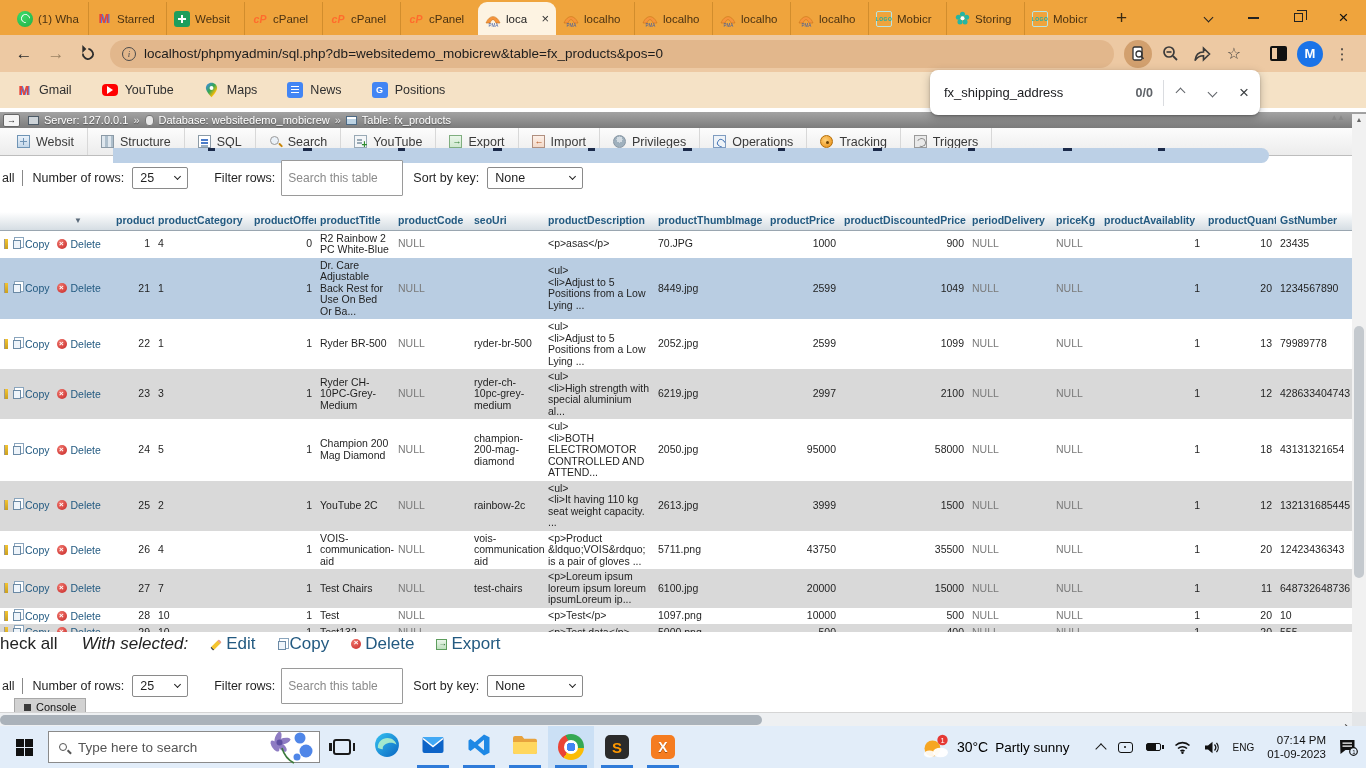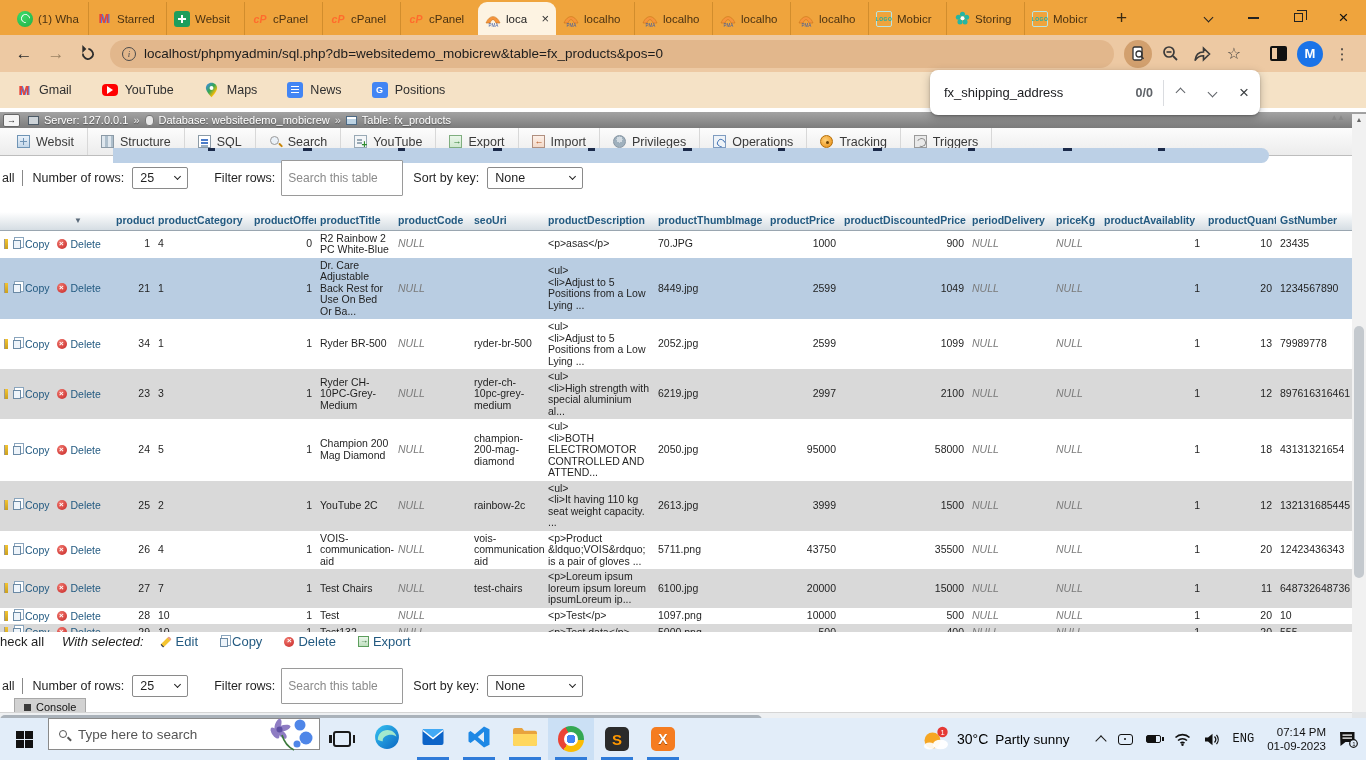--- a/index.html
+++ b/index.html
@@ -81,37 +81,37 @@
   .filterin{width:122px;height:22px;border:1px solid #9a9a9a;border-radius:1px;font-size:12px;padding:17px 6px;margin:0 10px 0 6px;font-family:"Liberation Sans",sans-serif;color:#222;}
   .filterin::placeholder{color:#8a8a8a;}
 
   .tablewrap{position:absolute;top:104px;left:0;width:1352px;max-height:420px;overflow:hidden;}
   table.grid{border-collapse:collapse;table-layout:fixed;width:1352px;font-size:10.5px;line-height:11.5px;color:#1f1f1f;}
   table.grid th{background:linear-gradient(#ffffff,#d5dde3);border-bottom:1px solid #9aa6b0;color:#235a81;font-weight:bold;text-align:left;padding:3px 4px;height:15px;white-space:nowrap;overflow:hidden;}
   table.grid td{padding:2px 4px;vertical-align:middle;overflow:hidden;}
   tr.alt td{background:#d9d9d9;}
   tr.sel td{background:#B9CDE2;}
   td.r{text-align:right;}
-  td.nul{font-style:italic;color:#7a7a7a;}
+  td.nul{color:#7a7a7a;}
   td.pre{white-space:pre-line;}
   .sortarrow{color:#5a6a7a;font-size:8px;float:right;margin-right:26px;}
   .actcell{white-space:nowrap;color:#235a81;}
   .actcell .lbl{margin-right:7px;}
   .ai{display:inline-block;vertical-align:-1px;}
   .ai-sliver{width:4px;height:10px;background:linear-gradient(#f4c430,#caa020);margin-right:5px;border-left:1px solid #999;}
   .ai-copy{width:8px;height:9px;border:1px solid #6b8aa5;background:#eef4fa;box-shadow:2px -2px 0 #fff,2px -2px 0 1px #8aa5bd;margin:2px 4px 0 0;}
   .ai-delete{width:10px;height:10px;border-radius:50%;background:radial-gradient(circle at 35% 30%,#f0756b,#c62828);position:relative;margin-right:4px;}
   .ai-delete::after{content:"\00d7";color:#fff;font-size:8px;font-weight:bold;position:absolute;left:2.6px;top:-1px;}
   .ai-edit{width:12px;height:11px;position:relative;margin-right:4px;}
   .ai-edit::after{content:"";position:absolute;left:0;top:4px;width:12px;height:4px;border-radius:1px;
     background:linear-gradient(90deg,#555 0 12%,#f4c430 12% 82%,#e8a188 82%);transform:rotate(-45deg);}
   .ai-export{width:11px;height:11px;background:linear-gradient(#eaf6ea,#bfe0bf);border:1px solid #5d9e5d;position:relative;margin-right:4px;}
   .ai-export::after{content:"\2192";position:absolute;font-size:8px;color:#1b5e20;left:1px;top:-1px;}
 
-  .checkrow{position:absolute;top:526px;left:0;display:flex;align-items:flex-start;font-size:13px;color:#222;gap:0;}
+  .checkrow{position:absolute;top:526px;left:0;display:flex;align-items:flex-start;font-size:17px;color:#222;gap:6px;}
   .checkrow .ws{font-style:italic;margin:0 16px 0 18px;}
   .pmalink{color:#235a81;display:inline-flex;align-items:center;margin-right:22px;}
 
   .consoletab{position:absolute;top:590px;left:14px;height:17px;background:#d2d2d2;border:1px solid #a8a8a8;border-bottom:none;display:flex;align-items:center;gap:5px;padding:0 9px;font-size:11px;color:#111;}
   .consq{width:7px;height:7px;background:#3a3a3a;}
 
   .hscroll{position:absolute;top:604px;left:0;width:1352px;height:14px;background:#eef0f2;border-top:1px solid #d5d5d5;}
   .hthumb{position:absolute;left:0;top:2px;width:762px;height:10px;background:#aab2ba;border-radius:5px;}
   .harrow{position:absolute;right:4px;top:3px;}
   .harrow .chev{width:5px;height:5px;border-color:#444;transform:rotate(-45deg);}
@@ -161,21 +161,21 @@
   .ti-import::after{content:"\2190";color:#b3541e;font-size:9px;position:absolute;left:2px;top:0;}
   .ti-privileges{border-radius:50%;background:radial-gradient(circle at 50% 32%,#d2dbe2 0 32%,#9fb0bd 33%);border:1px solid #8796a3;}
   .ti-operations{background:#eef3f8;border:1px solid #7f9cc0;}
   .ti-operations::after{content:"";position:absolute;left:2.5px;top:2.5px;width:6px;height:6px;border:1.7px solid #4b79b7;border-radius:50%;border-right-color:transparent;transform:rotate(35deg);}
   .ti-tracking{border-radius:50%;background:radial-gradient(circle at 40% 38%,#ffd27a,#e8890c);border:1px solid #b46e08;}
   .ti-tracking::after{content:"";position:absolute;left:5px;top:5px;width:3px;height:3px;background:#6d4204;border-radius:50%;}
   .ti-triggers{background:#e9e9e9;border:1px solid #9a9a9a;}
   .ti-triggers::after{content:"";position:absolute;left:2px;top:2px;width:7px;height:7px;border:1.6px solid #8a8a8a;border-radius:50%;border-left-color:transparent;transform:rotate(-20deg);}
 
   
-  .taskbar{position:absolute;bottom:8px;left:0;right:0;height:42px;background:#E2EDF9;display:flex;align-items:flex-start;}
+  .taskbar{position:absolute;bottom:0;left:0;right:0;height:42px;background:#E2EDF9;display:flex;align-items:center;}
   .tb-startcell{width:48px;height:42px;display:flex;align-items:center;justify-content:center;}
   .tb-start{width:17px;height:17px;display:grid;grid-template-columns:8px 8px;grid-template-rows:8px 8px;gap:1.5px;}
   .tb-start i{background:#111;}
   .tb-search{width:272px;height:32px;background:#fff;border:1px solid #8a8a8a;display:flex;align-items:center;padding:0 2px 0 10px;gap:9px;}
   .tb-search input{border:none;outline:none;flex:1;font-size:13.5px;color:#444;font-family:"Liberation Sans",sans-serif;background:transparent;min-width:0;}
   .tb-search input::placeholder{color:#555;}
   .mag{width:8px;height:8px;border:1.6px solid #555;border-radius:50%;position:relative;flex:0 0 auto;}
   .mag::after{content:"";position:absolute;left:7px;top:7px;width:5px;height:1.6px;background:#555;transform:rotate(45deg);}
   .tb-taskviewcell{width:44px;height:42px;display:flex;align-items:center;justify-content:center;}
   .tb-taskview{width:18px;height:16px;border:2px solid #1a1a1a;border-radius:3px;position:relative;}
@@ -192,21 +192,21 @@
   .tb-xampp::after{content:"X";color:#fff;font-weight:bold;font-size:14px;text-shadow:0 1px 0 #a34d08;}
   .tray{margin-left:auto;display:flex;align-items:center;gap:13px;padding-right:8px;height:42px;}
   .weather{display:flex;align-items:center;gap:7px;}
   .wtemp{font-size:14px;color:#000;}
   .wcond{font-size:13.5px;color:#000;margin-right:14px;}
   .tr-chev{width:8px;height:8px;border-right:1.7px solid #1a1a1a;border-bottom:1.7px solid #1a1a1a;transform:rotate(-135deg);margin-top:4px;}
   .tr-cast{width:15px;height:11px;border:1.6px solid #111;border-radius:3px;position:relative;}
   .tr-cast::after{content:"";position:absolute;left:5px;top:3px;width:2.5px;height:2.5px;background:#111;border-radius:50%;}
   .tr-batt{width:15px;height:8px;border:1.4px solid #111;border-radius:2px;position:relative;background:linear-gradient(90deg,#111 0 68%,transparent 68%);}
   .tr-batt::after{content:"";position:absolute;right:-4px;top:1px;width:2px;height:3.5px;background:#111;}
-  .eng{font-size:12px;color:#111;font-family:Liberation Mono, monospace;}
+  .eng{font-size:10px;color:#111;}
   .clock{font-size:11.5px;color:#111;text-align:right;line-height:14px;}
 </style>
 </head>
 <body>
 
 <div id="screen">
 
   <div class="tabbar">
     <div id="tabs">
         <div class="tab">
@@ -573,21 +573,21 @@
               <td class="r">2599</td>
               <td class="r">1049</td>
               <td class=" nul">NULL</td>
               <td class=" nul">NULL</td>
               <td class="r">1</td>
               <td class="r">20</td>
               <td>1234567890</td>
             </tr>
             <tr>
               <td class="actcell"><span class="ai ai-sliver"></span><span class="ai ai-copy"></span><span class="lbl">Copy</span><span class="ai ai-delete"></span><span class="lbl">Delete</span></td>
-              <td class="r">34</td>
+              <td class="r">22</td>
               <td>1</td>
               <td class="r">1</td>
               <td>Ryder BR-500</td>
               <td class=" nul">NULL</td>
               <td>ryder-br-500</td>
               <td class="pre">&lt;ul&gt;
 &lt;li&gt;Adjust to 5 Positions from a Low Lying ...</td>
               <td>2052.jpg</td>
               <td class="r">2599</td>
               <td class="r">1099</td>
@@ -607,21 +607,21 @@
               <td>ryder-ch-10pc-grey-medium</td>
               <td class="pre">&lt;ul&gt;
 &lt;li&gt;High strength with special aluminium al...</td>
               <td>6219.jpg</td>
               <td class="r">2997</td>
               <td class="r">2100</td>
               <td class=" nul">NULL</td>
               <td class=" nul">NULL</td>
               <td class="r">1</td>
               <td class="r">12</td>
-              <td>897616316461</td>
+              <td>428633404743</td>
             </tr>
             <tr>
               <td class="actcell"><span class="ai ai-sliver"></span><span class="ai ai-copy"></span><span class="lbl">Copy</span><span class="ai ai-delete"></span><span class="lbl">Delete</span></td>
               <td class="r">24</td>
               <td>5</td>
               <td class="r">1</td>
               <td>Champion 200 Mag Diamond</td>
               <td class=" nul">NULL</td>
               <td>champion-200-mag-diamond</td>
               <td class="pre">&lt;ul&gt;

